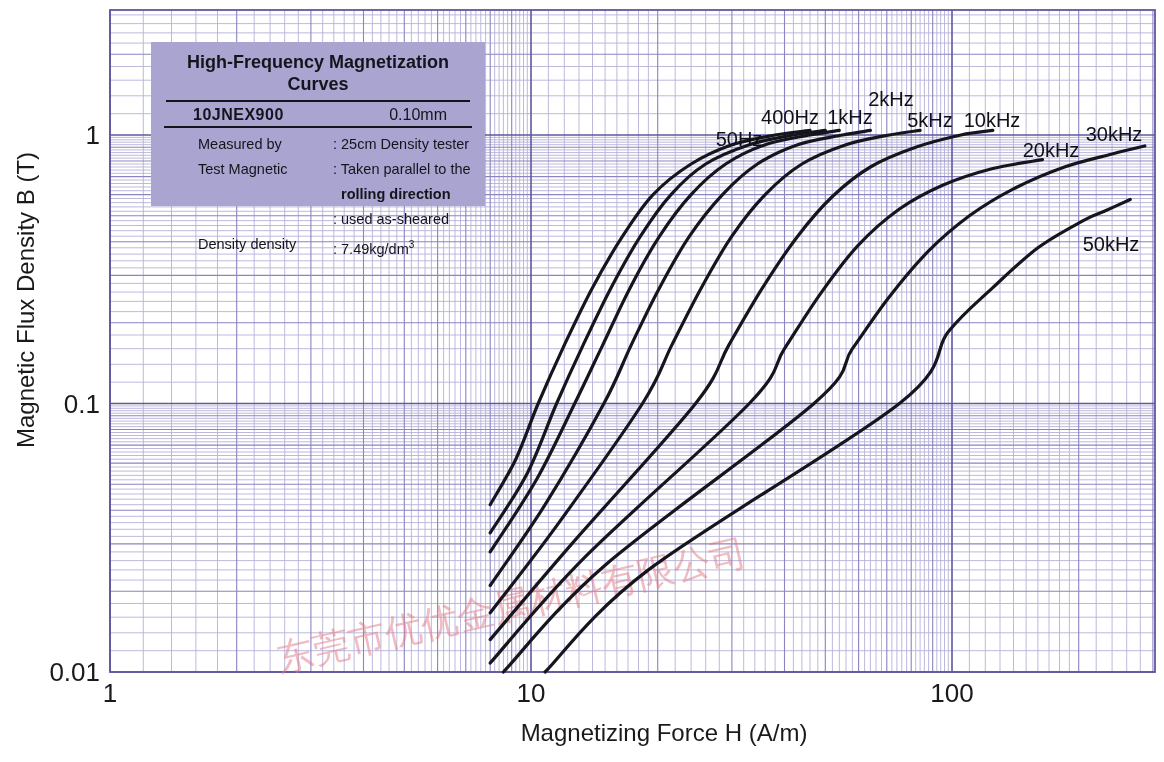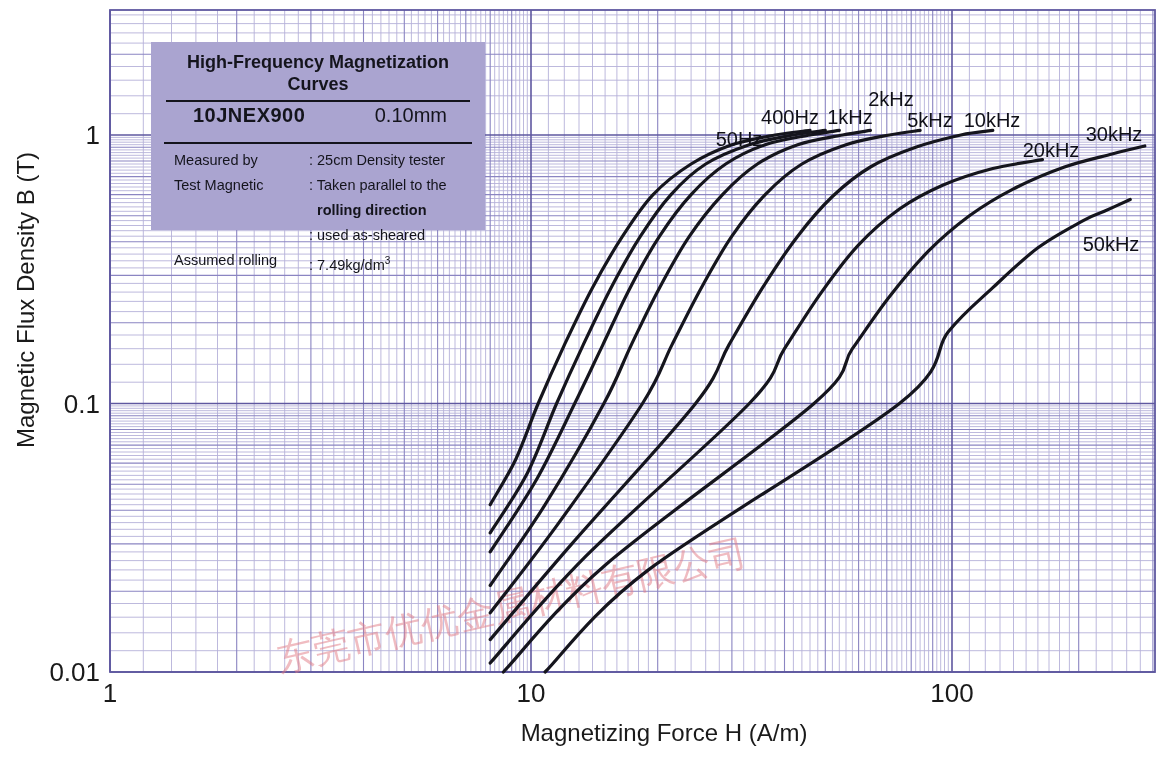--- a/index.html
+++ b/index.html
@@ -6,32 +6,32 @@
   body{
     width:1164px;height:762px;background:#ffffff;
     font-family:"Liberation Sans", sans-serif;
     position:relative;overflow:hidden;color:#111;
   }
   #chart-svg{position:absolute;left:0;top:0;}
   .axis-title{position:absolute;color:#1a1a1a;font-size:24px;white-space:nowrap;}
   #y-title{top:300px;left:26px;transform:translate(-50%,-50%) rotate(-90deg);}
   #x-title{top:733px;left:628px;transform:translate(-50%,-50%);margin-left:36px;}
   .infobox{
-    position:absolute;left:151px;top:42px;width:334px;height:188px;
+    position:absolute;left:151px;top:42px;width:334px;height:164px;
     color:#14141c;box-sizing:border-box;
   }
   .infobox .ib-title{font-weight:bold;font-size:18px;text-align:center;margin:9px 6px 0;line-height:22px;}
   .rule{border-top:2px solid #14141c;}
   .rule1{margin:5px 15px 0;}
   .rule2{margin:1px 13px 0;}
-  .model-row{display:flex;justify-content:space-between;padding:3px 38px 16px 42px;font-size:20px;line-height:20px;}
+  .model-row{display:flex;justify-content:space-between;padding:3px 38px 0 42px;font-size:16px;line-height:20px;}
   .model{font-weight:bold;letter-spacing:0.5px;}
   .specs{margin-top:4px;}
   .spec{display:flex;font-size:14.5px;line-height:25px;}
-  .spec .lab{width:135px;padding-left:23px;flex:none;}
+  .spec .lab{width:135px;padding-left:47px;flex:none;}
   .spec.indent .val{padding-left:8px;font-weight:bold;}
   sup{font-size:10px;}
 </style>
 </head>
 <body>
 
 <svg id="chart-svg" width="1164" height="762">
     <path d="M143.3 10V672M171.5 10V672M195.9 10V672M217.5 10V672M254.2 10V672M270.1 10V672M284.7 10V672M298.3 10V672M322.7 10V672M333.8 10V672M344.2 10V672M354.1 10V672M372.4 10V672M380.9 10V672M389 10V672M396.8 10V672M411.4 10V672M418.3 10V672M425 10V672M431.4 10V672M443.6 10V672M449.4 10V672M455 10V672M460.5 10V672M470.9 10V672M475.9 10V672M480.8 10V672M485.6 10V672M494.7 10V672M499.1 10V672M503.4 10V672M507.6 10V672M515.8 10V672M519.7 10V672M523.5 10V672M527.3 10V672M548.4 10V672M564.3 10V672M579 10V672M592.5 10V672M605.1 10V672M616.9 10V672M628 10V672M638.5 10V672M648.4 10V672M675.2 10V672M691.1 10V672M705.7 10V672M719.3 10V672M743.7 10V672M754.8 10V672M765.2 10V672M775.1 10V672M793.4 10V672M801.9 10V672M810 10V672M817.8 10V672M832.4 10V672M839.3 10V672M846 10V672M852.4 10V672M864.6 10V672M870.4 10V672M876 10V672M881.5 10V672M891.9 10V672M896.9 10V672M901.8 10V672M906.6 10V672M915.7 10V672M920.1 10V672M924.4 10V672M928.6 10V672M936.8 10V672M940.7 10V672M944.5 10V672M948.3 10V672M969.4 10V672M985.3 10V672M1000 10V672M1013.5 10V672M1026.1 10V672M1037.9 10V672M1049 10V672M1059.5 10V672M1069.4 10V672M1096.2 10V672M1112.1 10V672M1126.7 10V672M1140.3 10V672M110 650.7H1155M110 632.8H1155M110 617.2H1155M110 603.5H1155M110 580.1H1155M110 569.9H1155M110 560.6H1155M110 551.9H1155M110 536.4H1155M110 529.3H1155M110 522.6H1155M110 516.3H1155M110 504.7H1155M110 499.2H1155M110 494H1155M110 489.1H1155M110 479.8H1155M110 475.4H1155M110 471.1H1155M110 467H1155M110 459.2H1155M110 455.5H1155M110 452H1155M110 448.5H1155M110 441.8H1155M110 438.6H1155M110 435.5H1155M110 432.5H1155M110 426.6H1155M110 423.8H1155M110 421.1H1155M110 418.4H1155M110 413.2H1155M110 410.7H1155M110 408.3H1155M110 405.9H1155M110 382.2H1155M110 364.3H1155M110 348.7H1155M110 335H1155M110 311.6H1155M110 301.4H1155M110 292.1H1155M110 283.4H1155M110 267.9H1155M110 260.8H1155M110 254.1H1155M110 247.8H1155M110 236.2H1155M110 230.7H1155M110 225.5H1155M110 220.6H1155M110 211.3H1155M110 206.9H1155M110 202.6H1155M110 198.5H1155M110 190.7H1155M110 187H1155M110 183.5H1155M110 180H1155M110 173.3H1155M110 170.1H1155M110 167H1155M110 164H1155M110 158.1H1155M110 155.3H1155M110 152.6H1155M110 149.9H1155M110 144.7H1155M110 142.2H1155M110 139.8H1155M110 137.4H1155M110 113.7H1155M110 95.8H1155M110 80.2H1155M110 66.5H1155M110 43.1H1155M110 32.9H1155M110 23.6H1155M110 14.9H1155" stroke="#b6b1d9" stroke-width="0.9" fill="none"></path>
     <path d="M236.7 10V672M310.9 10V672M363.5 10V672M404.3 10V672M437.6 10V672M465.8 10V672M490.2 10V672M511.7 10V672M657.7 10V672M731.9 10V672M784.5 10V672M825.3 10V672M858.6 10V672M886.8 10V672M911.2 10V672M932.7 10V672M1078.7 10V672M1152.9 10V672M110 591.2H1155M110 543.9H1155M110 510.3H1155M110 484.3H1155M110 463.1H1155M110 445.1H1155M110 429.5H1155M110 415.8H1155M110 322.7H1155M110 275.4H1155M110 241.8H1155M110 215.8H1155M110 194.6H1155M110 176.6H1155M110 161H1155M110 147.3H1155M110 54.2H1155" stroke="#8b85c2" stroke-width="1.1" fill="none"></path>
     <path d="M110 10V672M531 10V672M952 10V672M110 672H1155M110 403.5H1155M110 135H1155" stroke="#5f58a0" stroke-width="1.6" fill="none"></path>
@@ -85,17 +85,17 @@
     </div>
     <div class="spec indent">
       <span class="lab"></span>
       <span class="val">rolling direction</span>
     </div>
     <div class="spec">
       <span class="lab"></span>
       <span class="val">: used as-sheared</span>
     </div>
     <div class="spec">
-      <span class="lab">Assumed rolling</span>
+      <span class="lab">Density density</span>
       <span class="val"><span>: 7.49kg/dm</span><sup>3</sup></span>
     </div>
   </div>
 </div>
 
 </body></html>

